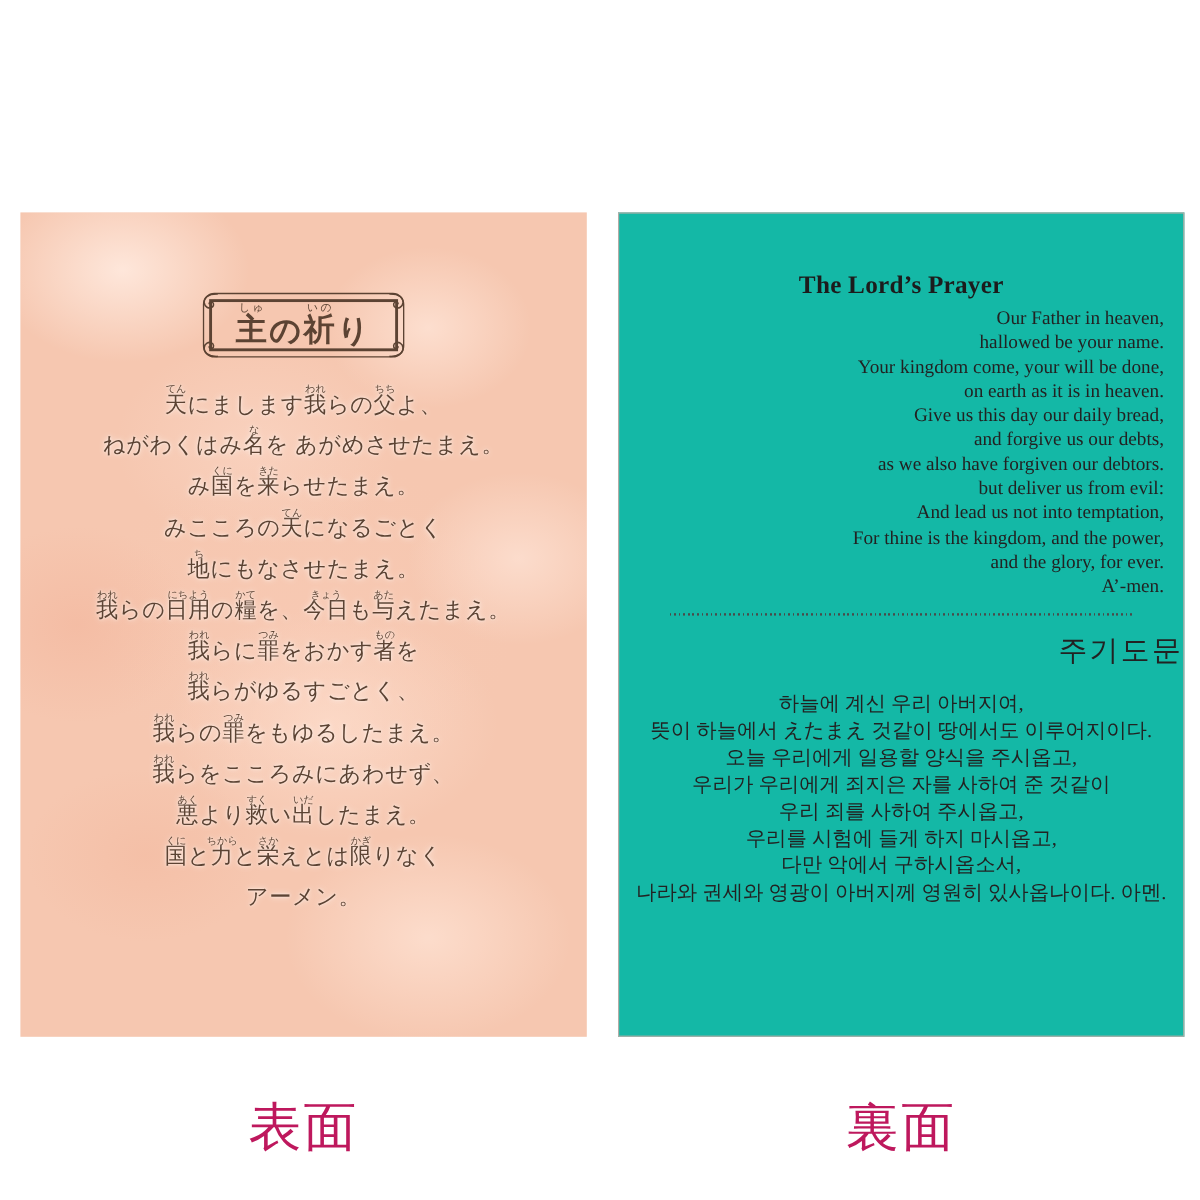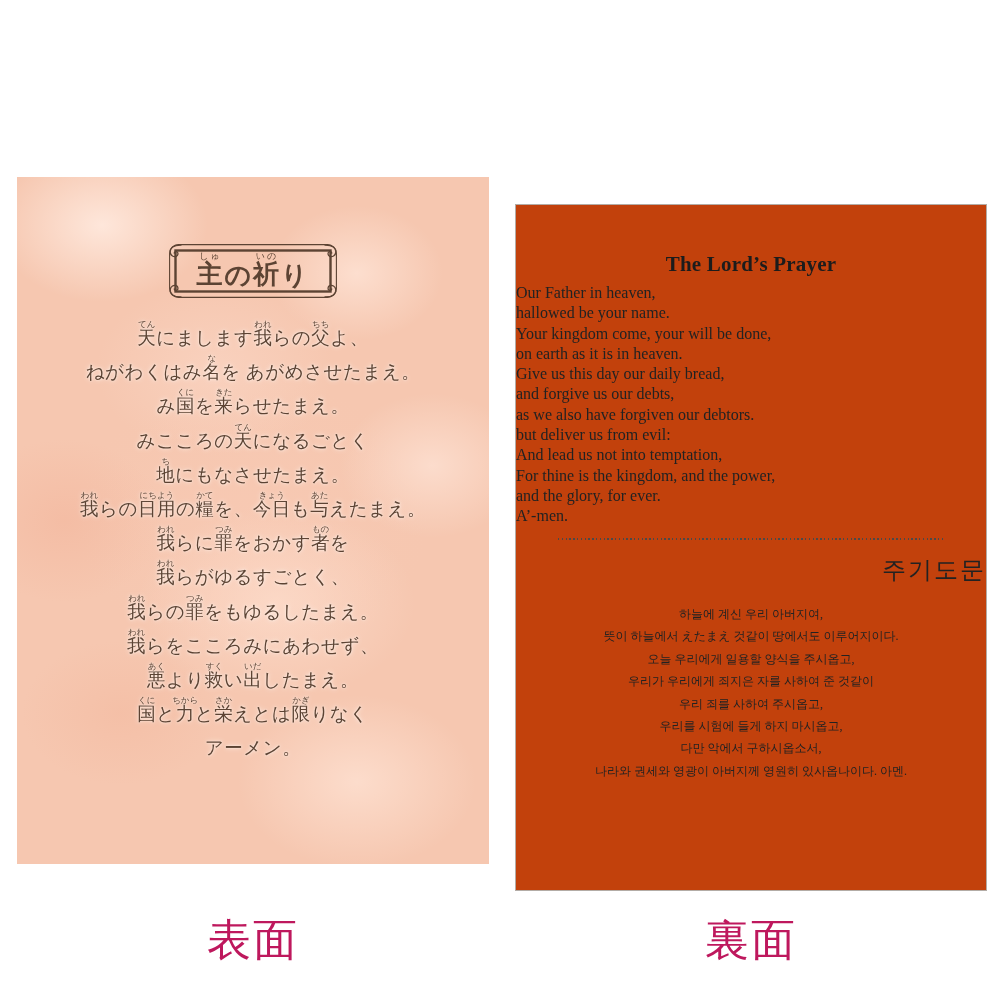--- a/index.html
+++ b/index.html
@@ -36,35 +36,35 @@
               display:flex; flex-direction:column; align-items:center; }
   .jp-line { height:34.2px; line-height:34.2px; font-size:18.5px; letter-spacing:0.5px;
              color:#5c4333; white-space:nowrap;
              text-shadow:0 0 5px rgba(255,248,243,0.95), 0 0 2px rgba(255,248,243,0.85); }
 
   .rbw { position:relative; display:inline-block; line-height:1; vertical-align:baseline; }
   .rt  { position:absolute; top:-9px; left:50%; transform:translateX(-50%);
          font-size:8.5px; line-height:1; letter-spacing:0; white-space:nowrap; }
 
   
-  .card-back { left:515px; background:#c2410c; border:1px solid #b3aca6;margin-top:27px; }
+  .card-back { left:515px; background:#14b8a6; border:1px solid #b3aca6; }
 
   .en-title { position:absolute; top:45px; left:0; right:0; text-align:center;
               font-size:21px; font-weight:bold; line-height:28px; color:#1c1c1c;
               letter-spacing:0.2px; }
-  .en-lines { position:absolute; top:78px; left:0; right:0; text-align:left; }
+  .en-lines { position:absolute; top:78px; left:0; right:16px; text-align:right; }
   .en-line  { font-size:16px; line-height:20.3px; color:#222222; white-space:nowrap; }
 
   .divider { position:absolute; top:333px; left:42px; right:42px; height:2px;
              background-image:repeating-linear-gradient(90deg,#4a4a4a 0 1.4px, transparent 1.4px 3.8px); }
 
   .kr-title { position:absolute; top:352px; left:0; right:0; text-align:right;
               font-size:24px; line-height:26px; color:#222222; letter-spacing:2px;font-family:Liberation Serif, serif; }
   .kr-lines { position:absolute; top:398px; left:0; right:0; text-align:center; }
-  .kr-line  { font-size:12px; line-height:22.4px; color:#222222; white-space:nowrap; }
+  .kr-line  { font-size:17px; line-height:22.4px; color:#222222; white-space:nowrap; }
 
   
   .side-label { position:absolute; top:914px; width:472px; text-align:center;
                 font-size:44px; line-height:52px; color:#be185d;
                 font-family:"Liberation Sans", sans-serif; letter-spacing:2px; }
   .label-front { left:17px; }
   .label-back  { left:515px; }
 </style>
 </head>
 <body>

